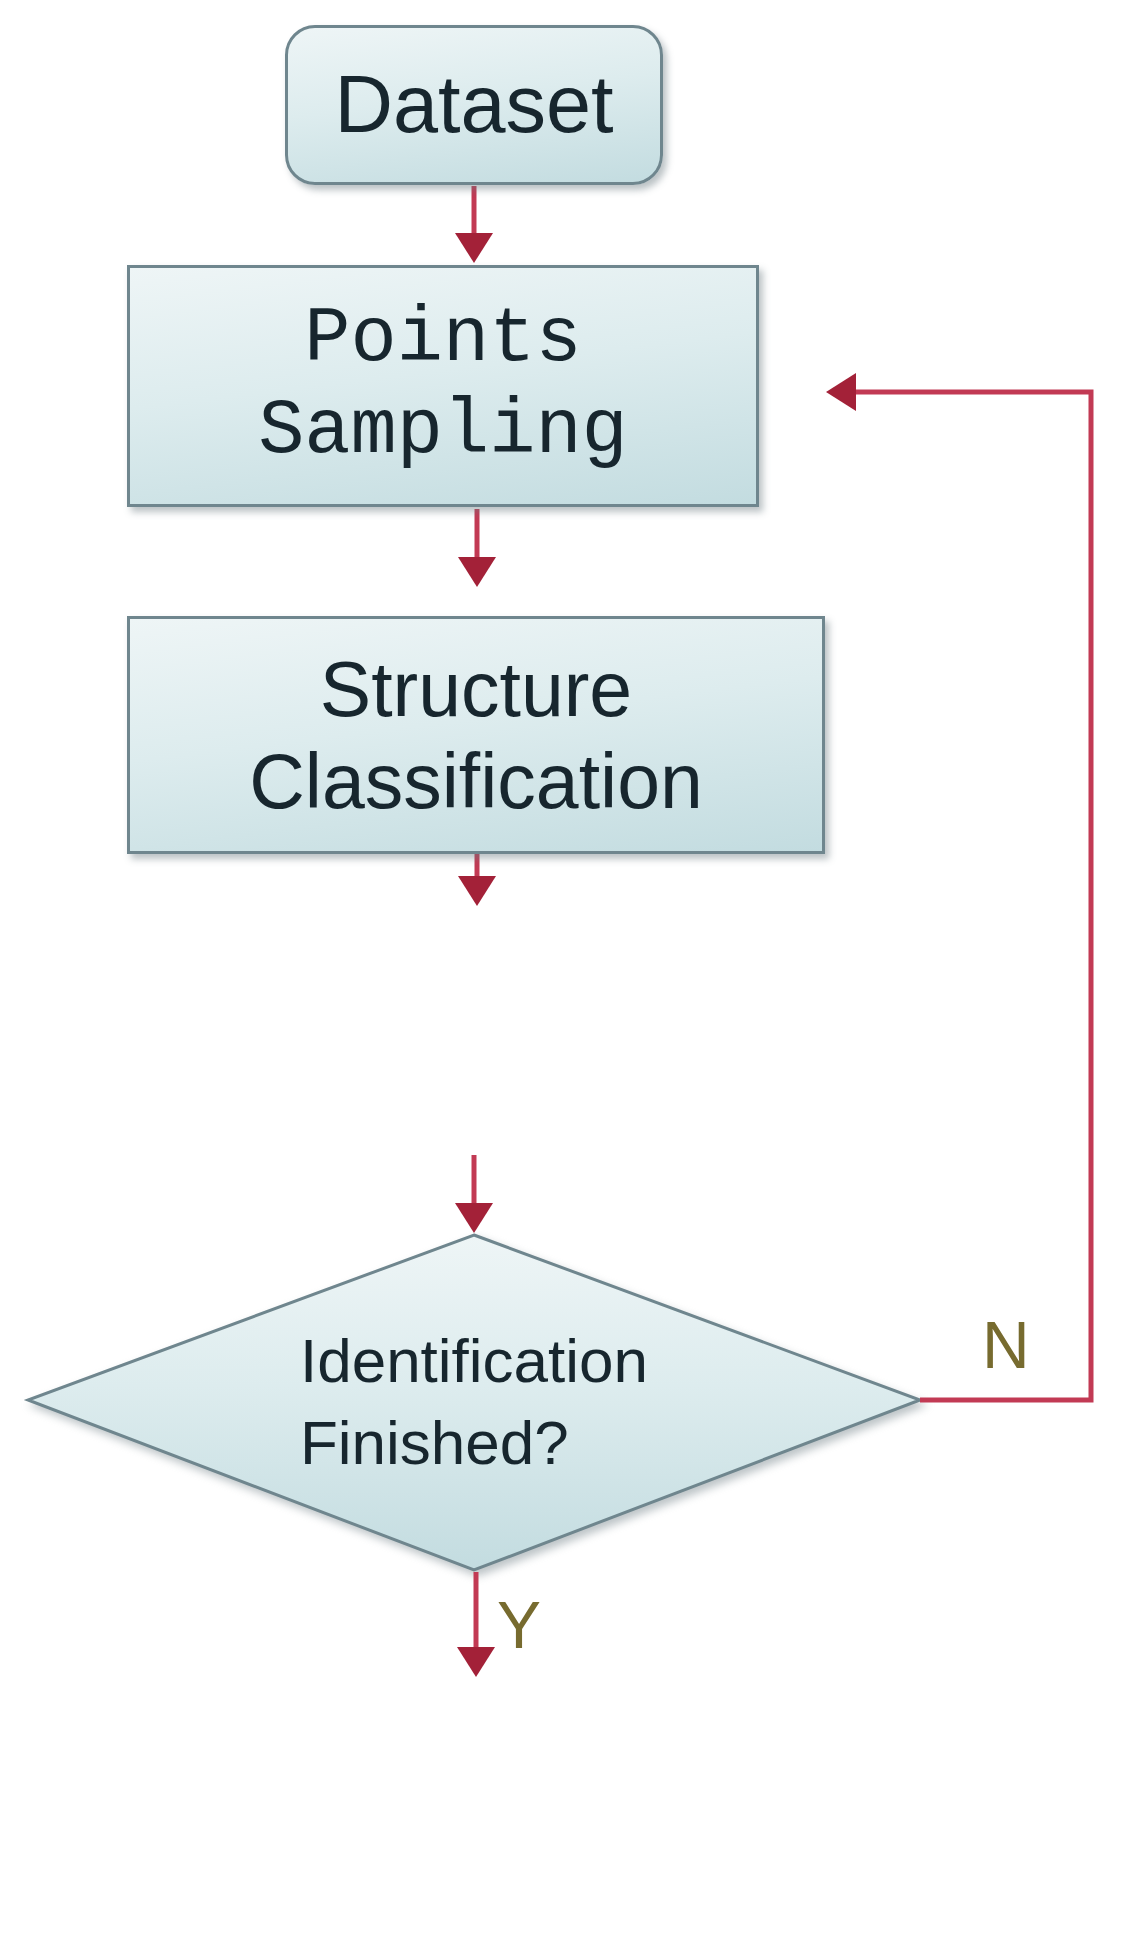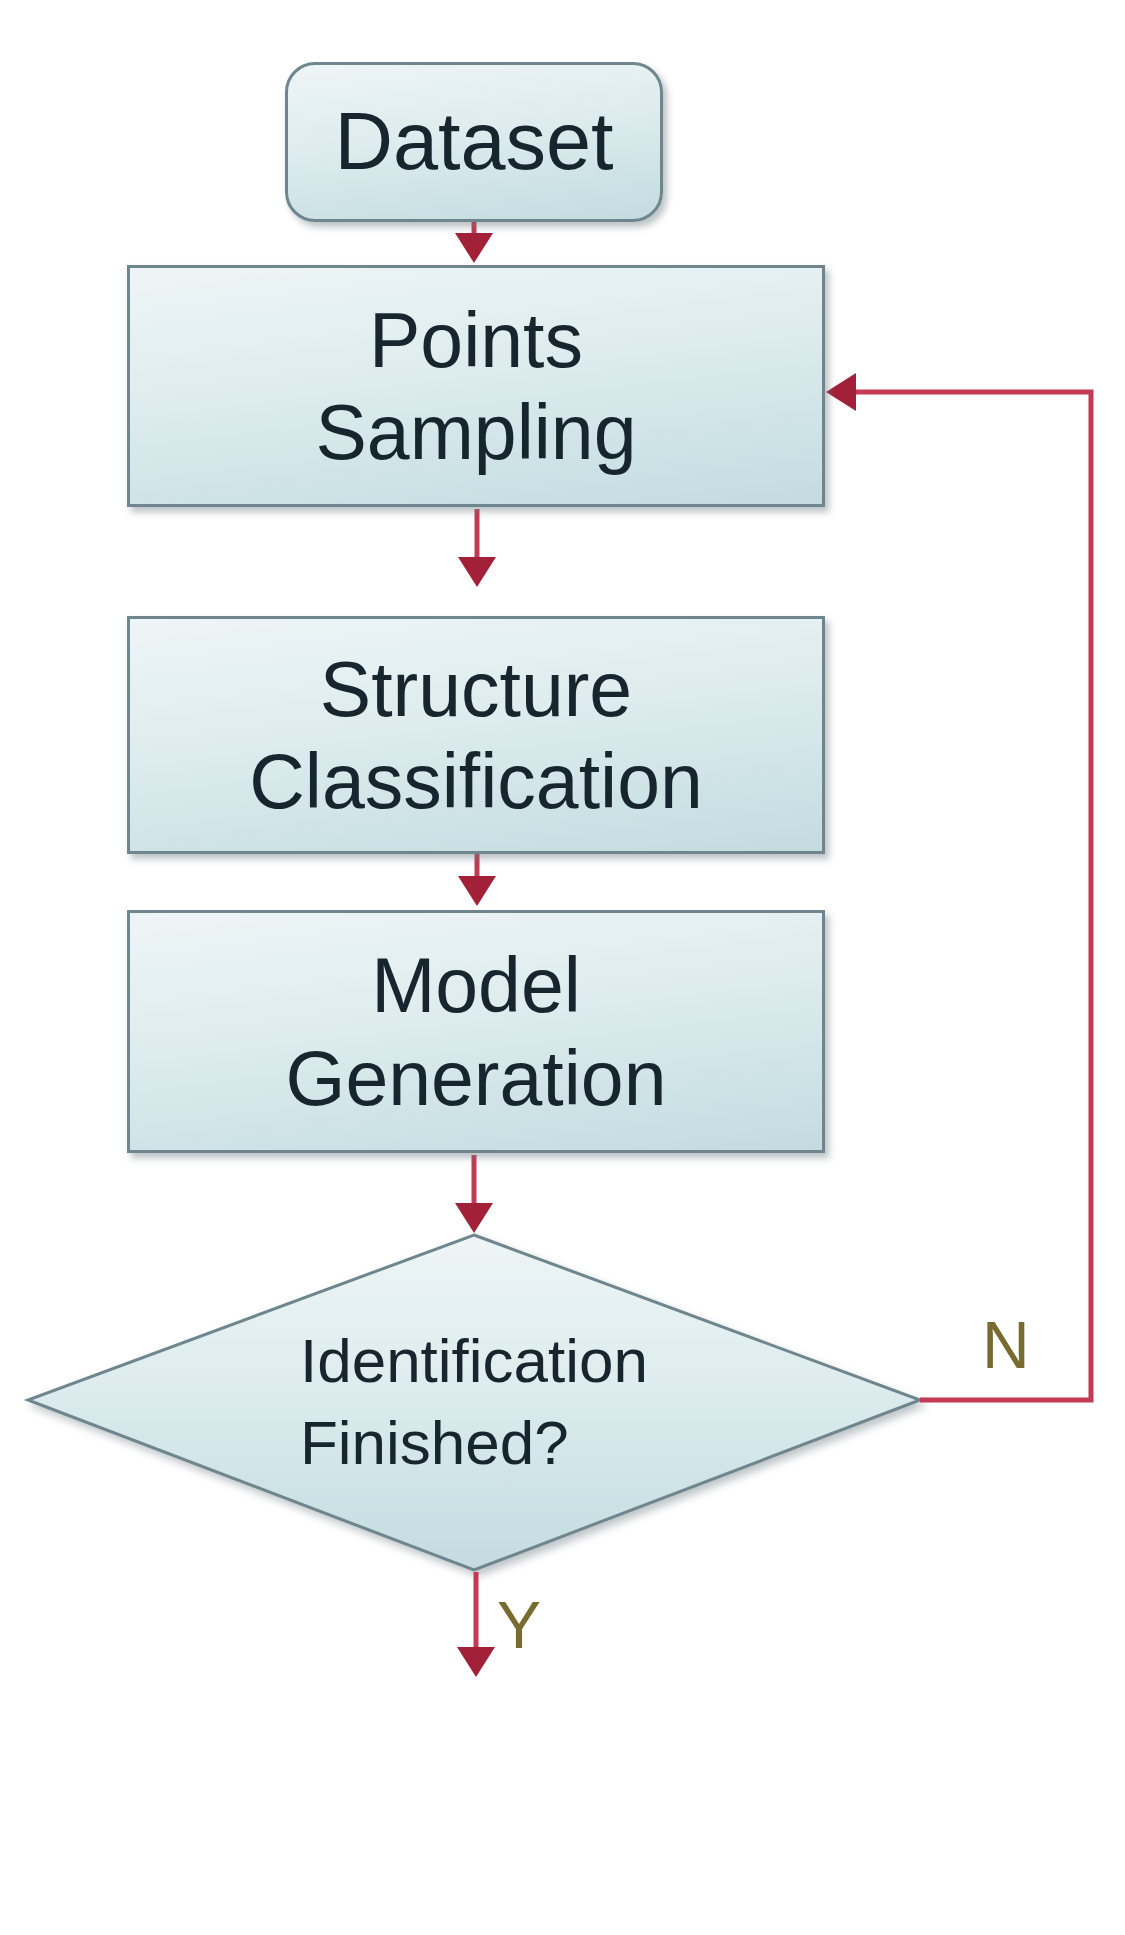--- a/index.html
+++ b/index.html
@@ -47,22 +47,22 @@
     border: 3px solid var(--node-border, #6f868e);
     background: linear-gradient(173deg,
       var(--node-fill-top, #eef5f6) 0%,
       var(--node-fill-mid, #ddecee) 45%,
       var(--node-fill-bottom, #c3dce0) 100%);
     box-shadow: 4px 5px 7px rgba(105,120,126,0.45);
     color: var(--node-text, #17262e);
     white-space: pre-line;
     line-height: 1.2;
   }
-  .node-dataset   { left: 285px; top: 25px;   width: 378px; height: 160px; border-radius: 30px; font-size: 81px; margin-top: 37px; }
-  .node-points    { left: 127px; top: 265px;  width: 698px; height: 242px; font-size: 77px; }
+  .node-dataset   { left: 285px; top: 25px;   width: 378px; height: 160px; border-radius: 30px; font-size: 81px; }
+  .node-points    { left: 127px; top: 265px;  width: 632px; height: 242px; font-size: 77px; font-family: Liberation Mono, monospace; }
   .node-structure { left: 127px; top: 590px;  width: 698px; height: 238px; font-size: 77px; margin-top: 26px; }
   .node-model     { left: 127px; top: 910px;  width: 698px; height: 243px; font-size: 77px; }
   .node-object    { left: 207px; top: 1680px; width: 540px; height: 223px; border-radius: 32px; font-size: 77px; }
 
   .decision-label {
     position: absolute;
     z-index: 2;
     left: 174px; top: 1302px;
     width: 600px; height: 200px;
     display: flex;
@@ -138,24 +138,20 @@
   <div class="node node-points">
     <span>Points
 Sampling</span>
   </div>
 
   <div class="node node-structure">
     <span>Structure
 Classification</span>
   </div>
 
-  <div class="node node-model">
-    <span>Model
-Generation</span>
-  </div>
 
   <div class="decision-label">
     <span>Identification
 Finished?</span>
   </div>
 
 
   <div class="branch-label branch-n">N</div>
   <div class="branch-label branch-y">Y</div>
 

